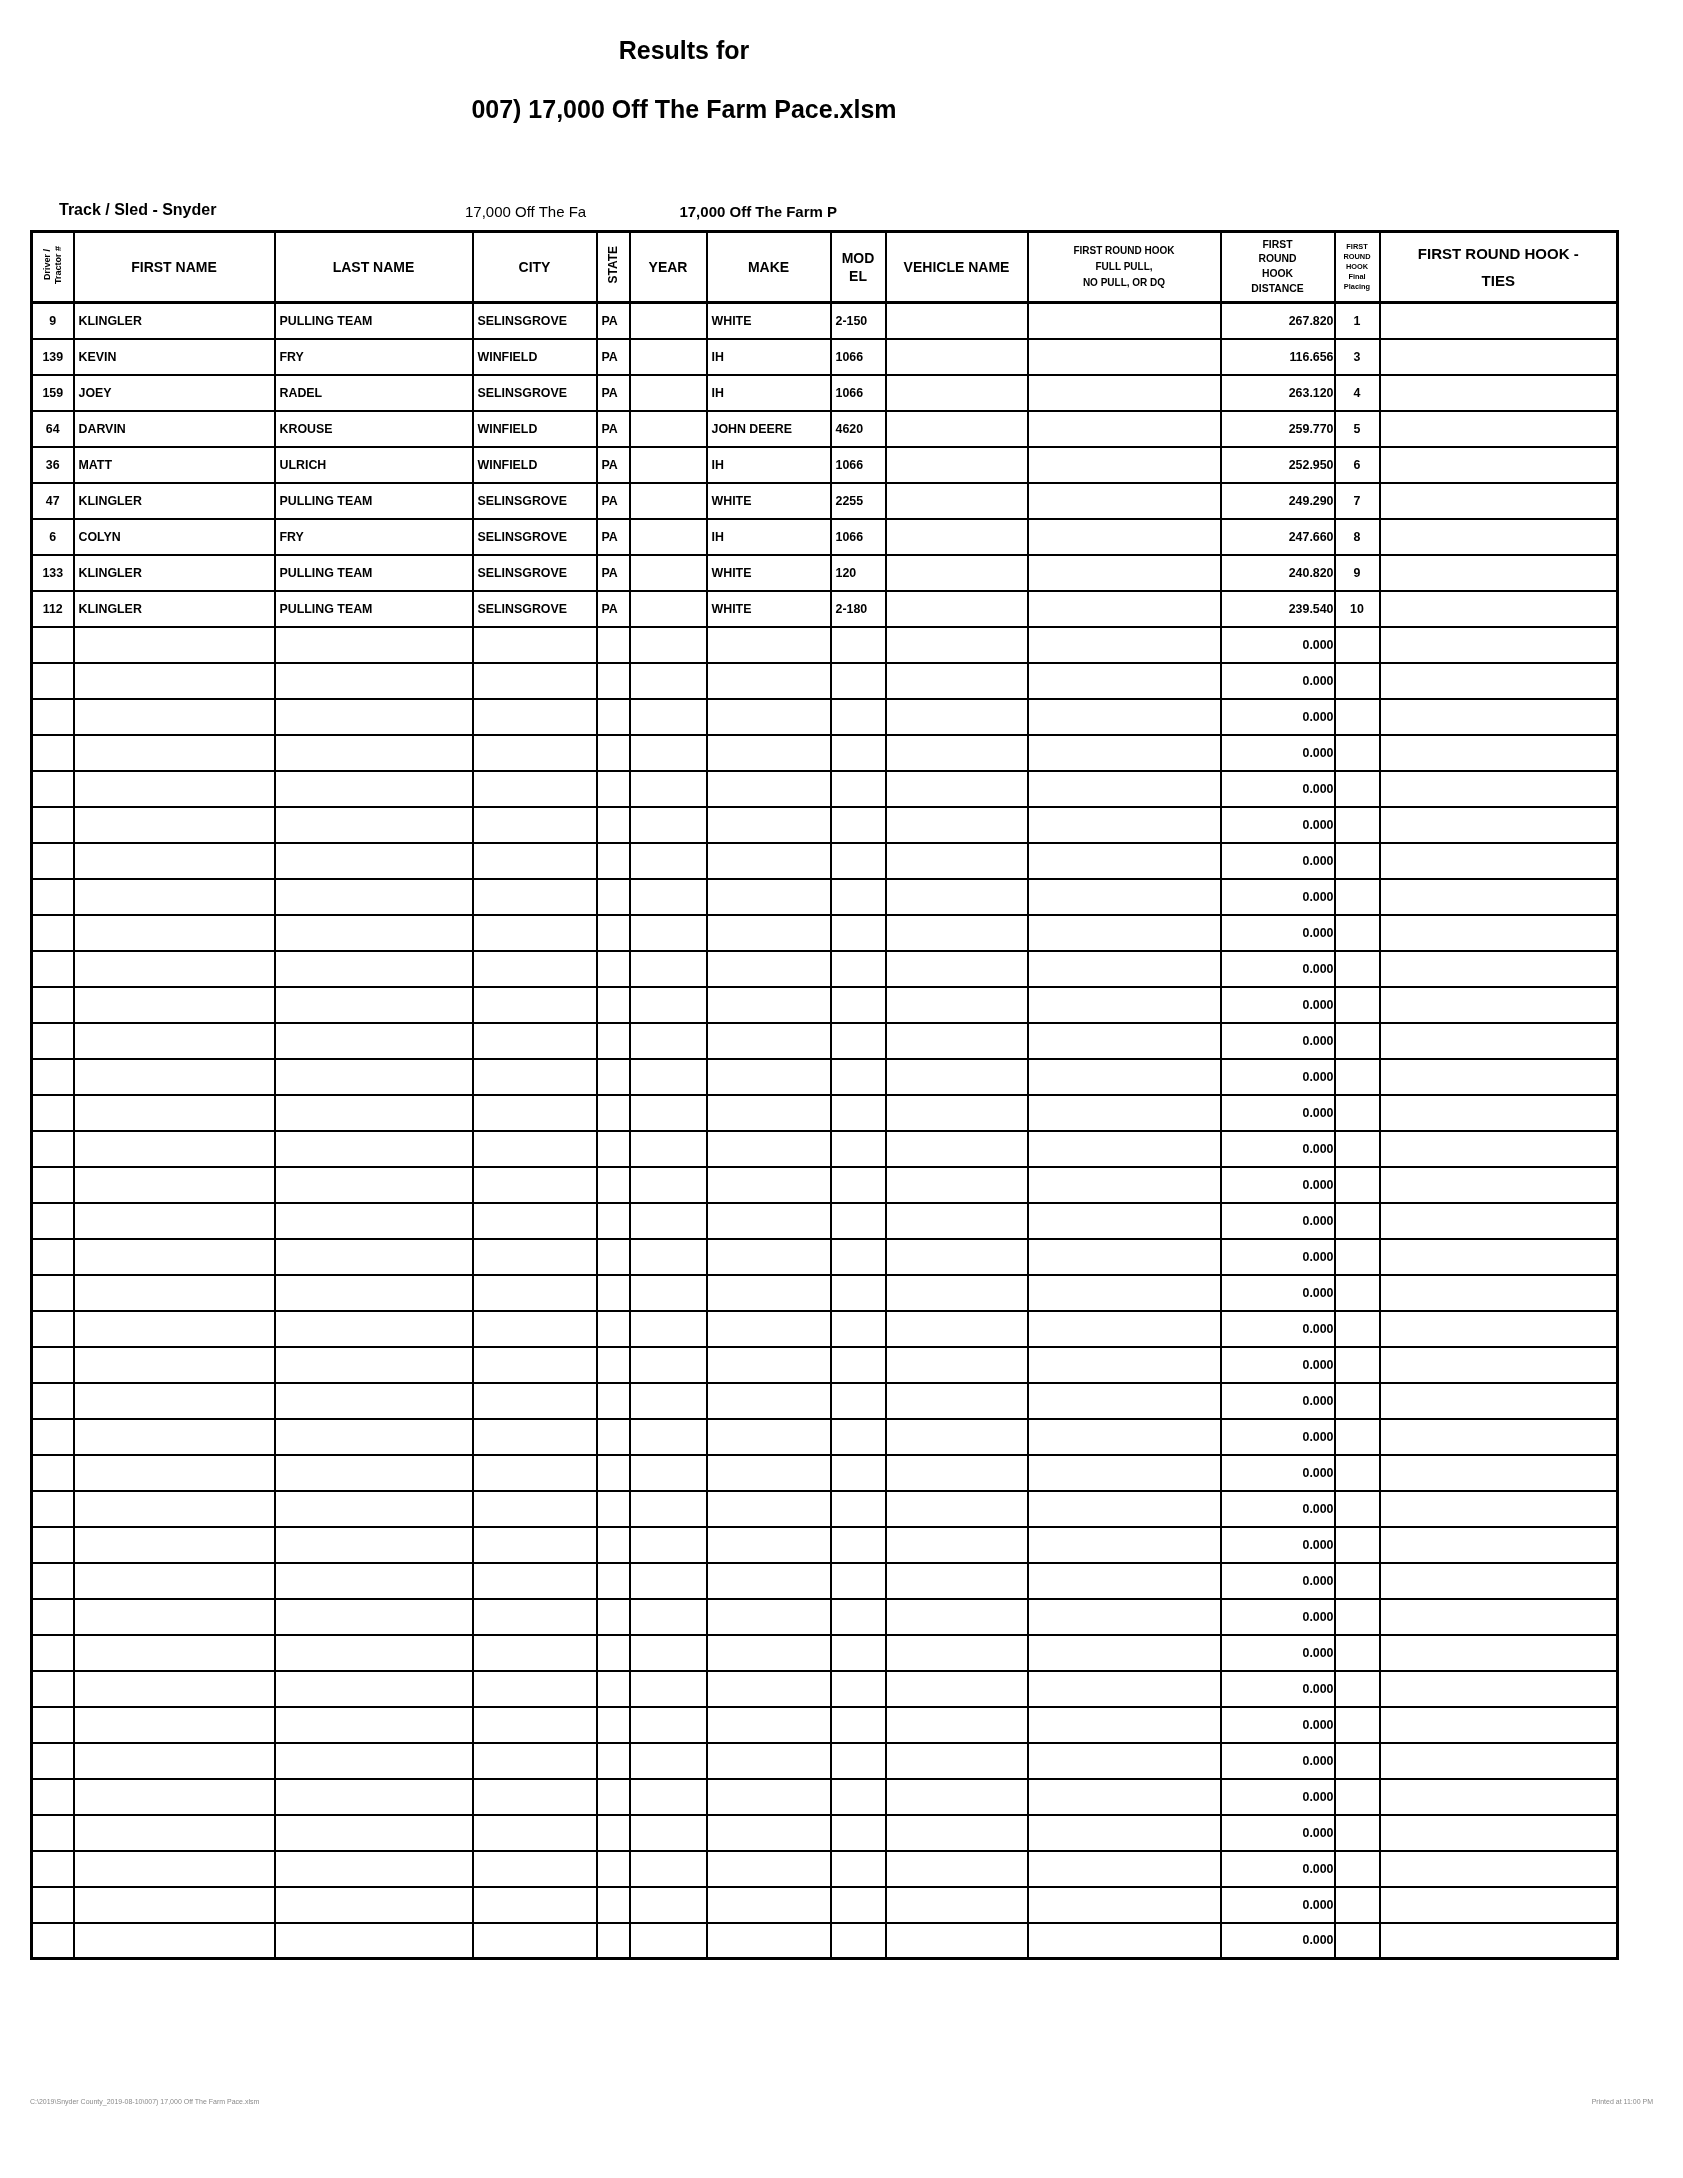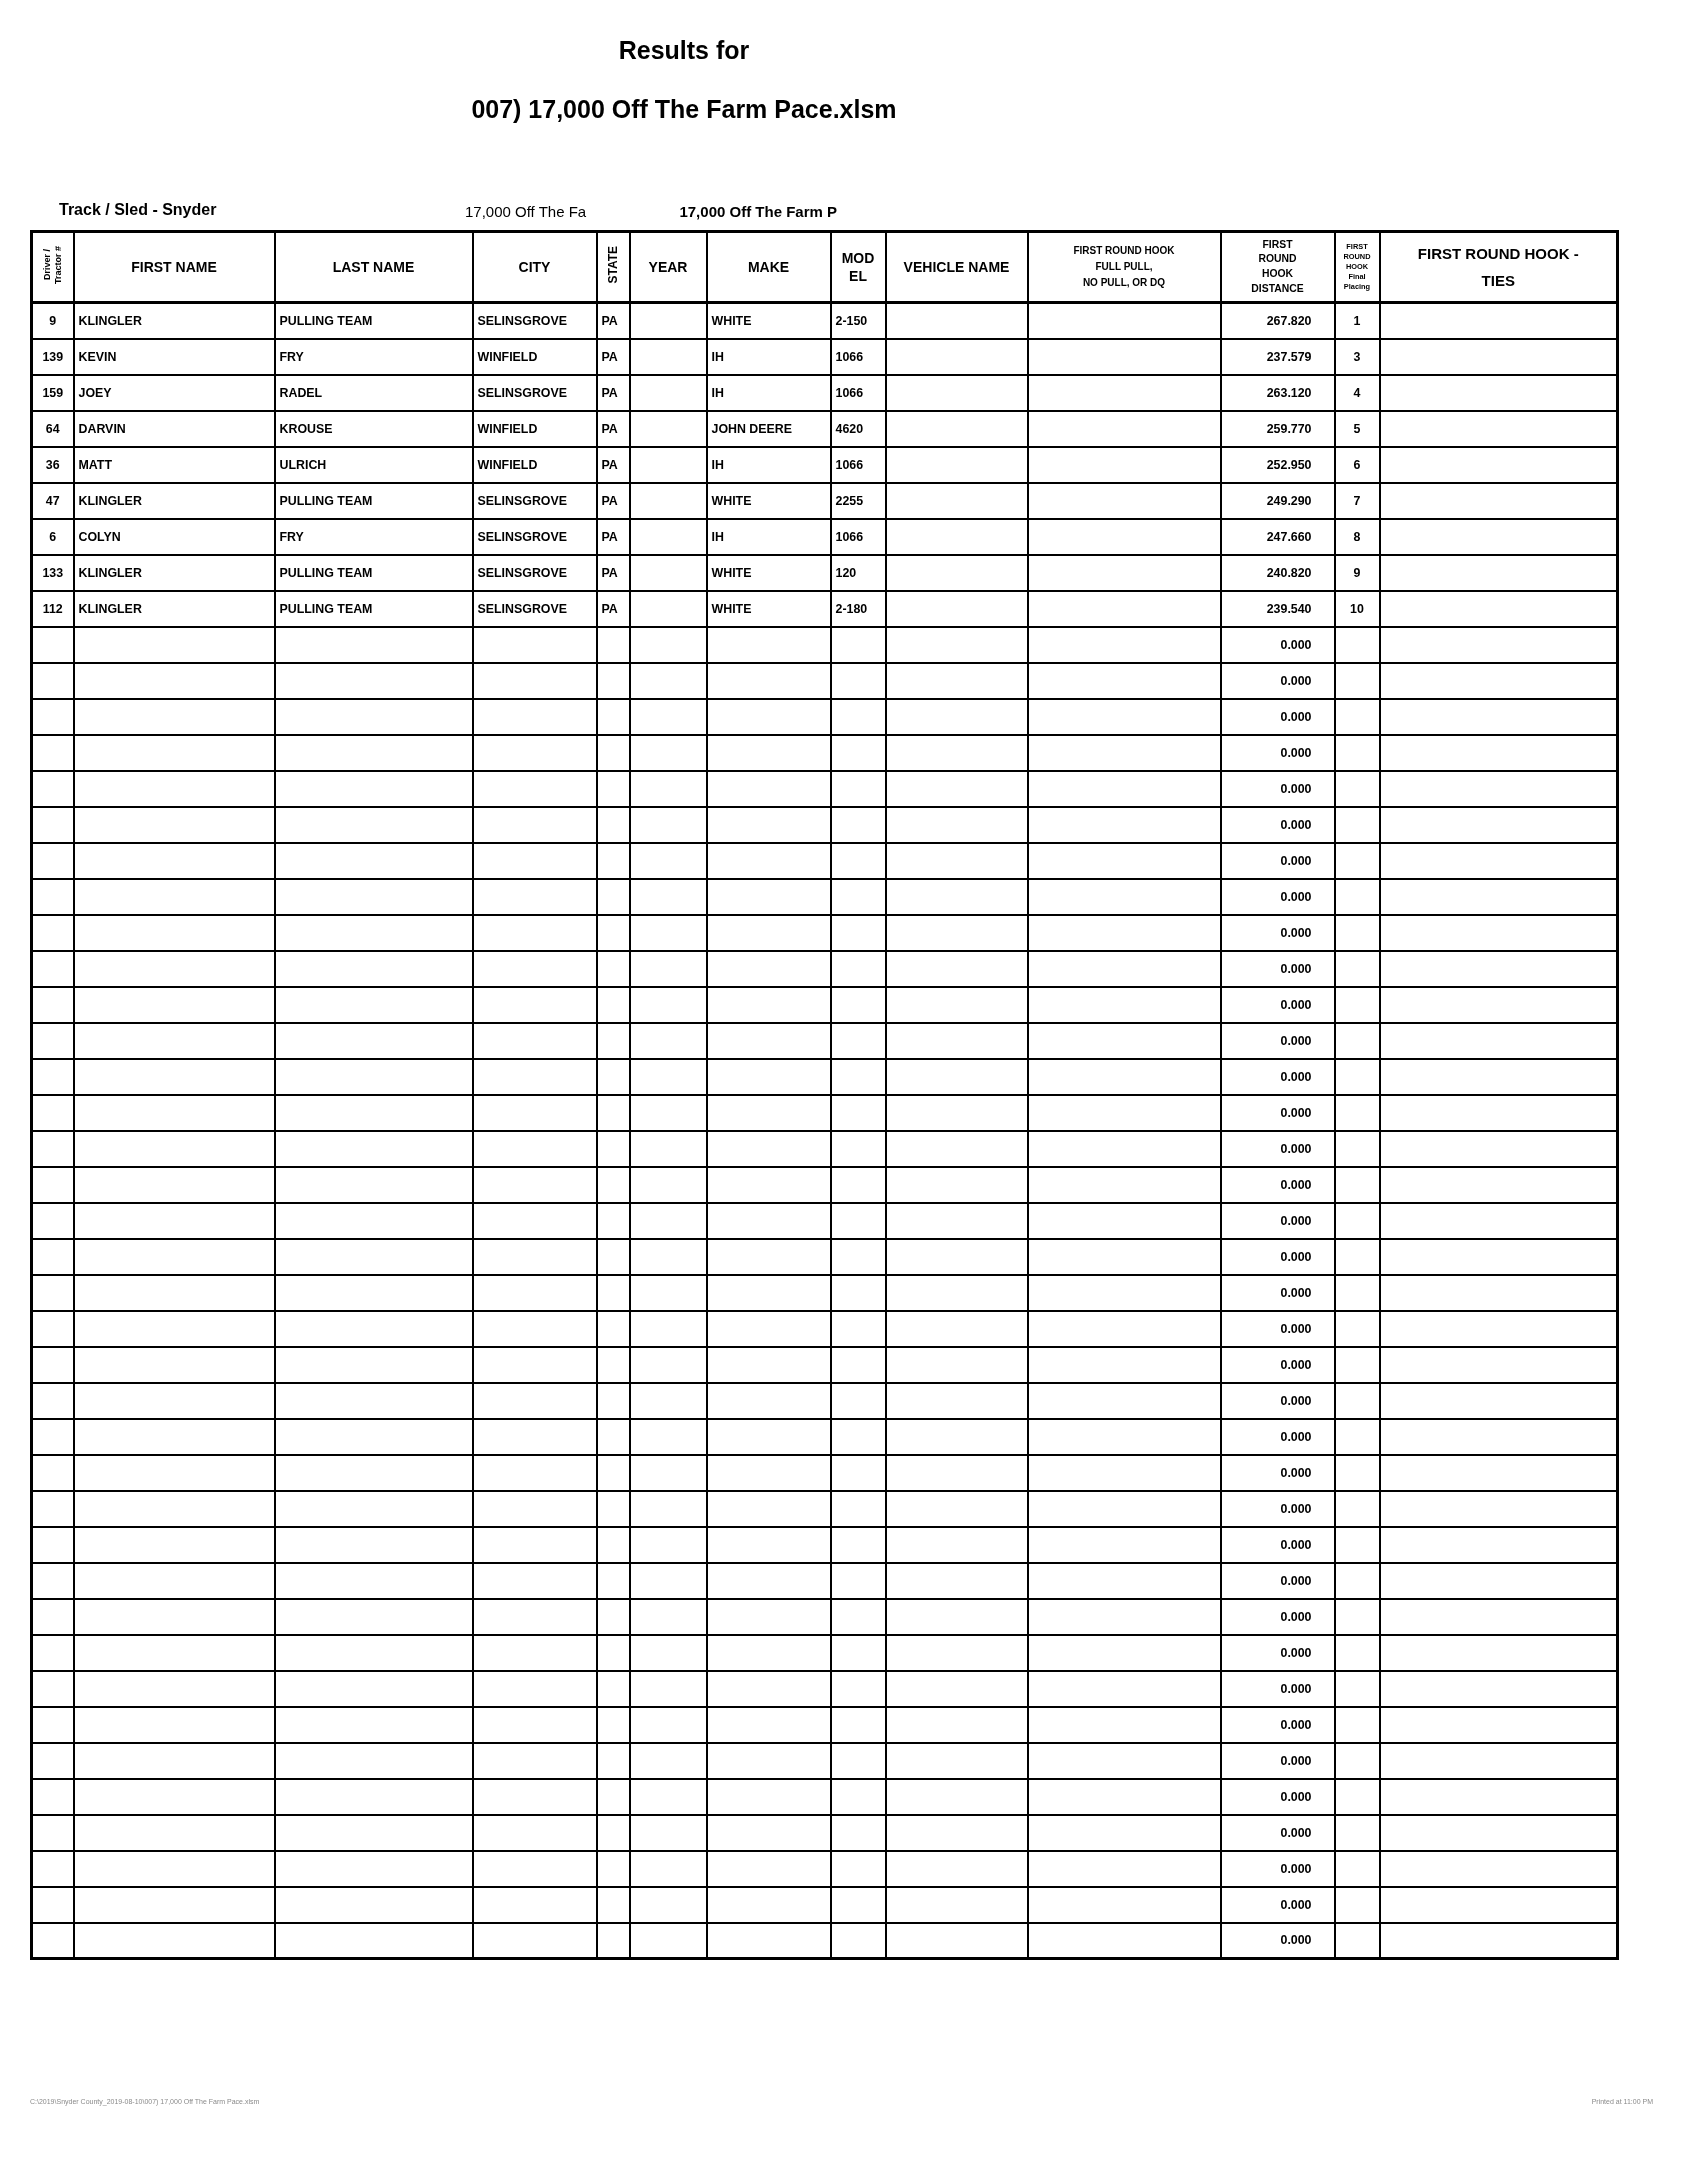--- a/index.html
+++ b/index.html
@@ -22,21 +22,21 @@
   .results th,.results td{
     border:2px solid #000;overflow:hidden;padding:0 4px;box-sizing:border-box;
   }
   .results thead tr{height:71px;}
   .results thead th{border-bottom:3px solid #000;vertical-align:middle;text-align:center;font-weight:bold;}
   .results tbody tr{height:36px;}
   .results td{
     font-size:12.4px;font-weight:bold;white-space:nowrap;text-align:left;vertical-align:middle;
   }
   td.c-num{text-align:center;padding:0 2px;}
-  td.c-dist{text-align:right;padding-right:22px;}
+  td.c-dist{text-align:right;padding-right:0;}
   td.c-place{text-align:center;}
 
   .h-main{font-size:14px;}
   .h-model{font-size:14px;white-space:pre-line;line-height:1.3;}
   .h-fullpull{font-size:10px;white-space:pre-line;line-height:1.6;}
   .h-dist{font-size:10.4px;white-space:pre-line;line-height:1.4;}
   .h-place{font-size:7.4px;white-space:pre-line;line-height:1.35;}
   .h-ties{font-size:15px;white-space:pre-line;line-height:1.8;}
   .vert{
     display:inline-block;writing-mode:vertical-rl;transform:rotate(180deg);
@@ -125,21 +125,21 @@
         <td class="c-num">139</td>
         <td class="c-text">KEVIN</td>
         <td class="c-text">FRY</td>
         <td class="c-text">WINFIELD</td>
         <td class="c-text">PA</td>
         <td class="c-text"></td>
         <td class="c-text">IH</td>
         <td class="c-text">1066</td>
         <td class="c-text"></td>
         <td class="c-text"></td>
-        <td class="c-dist">237.579</td>
+        <td class="c-dist">116.656</td>
         <td class="c-place">3</td>
         <td class="c-text"></td>
       </tr>
       <tr>
         <td class="c-num">159</td>
         <td class="c-text">JOEY</td>
         <td class="c-text">RADEL</td>
         <td class="c-text">SELINSGROVE</td>
         <td class="c-text">PA</td>
         <td class="c-text"></td>

